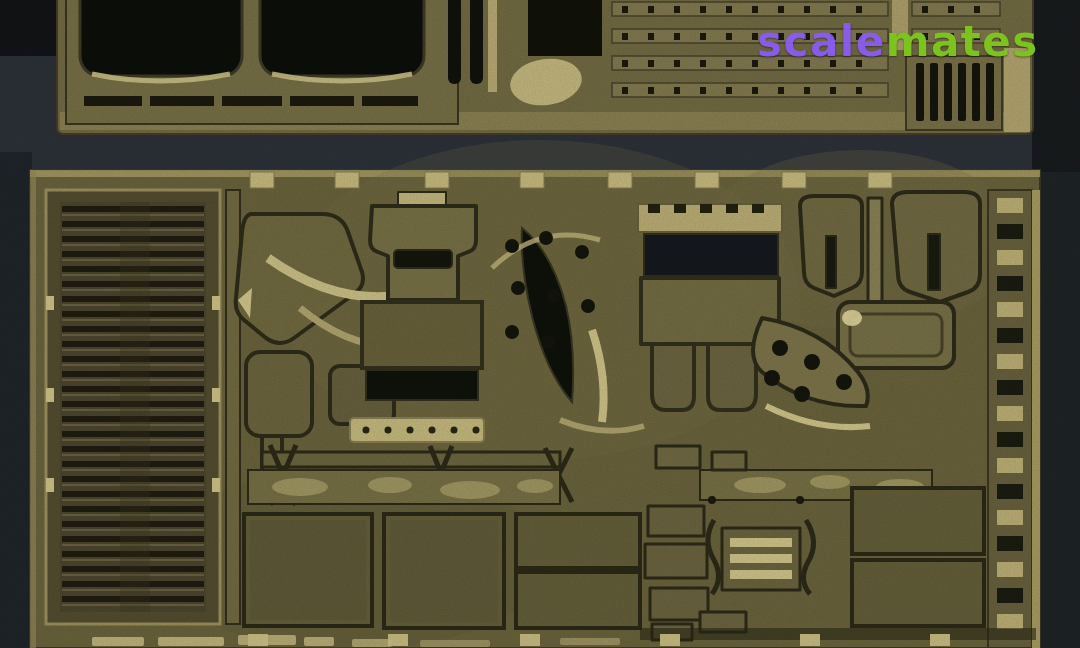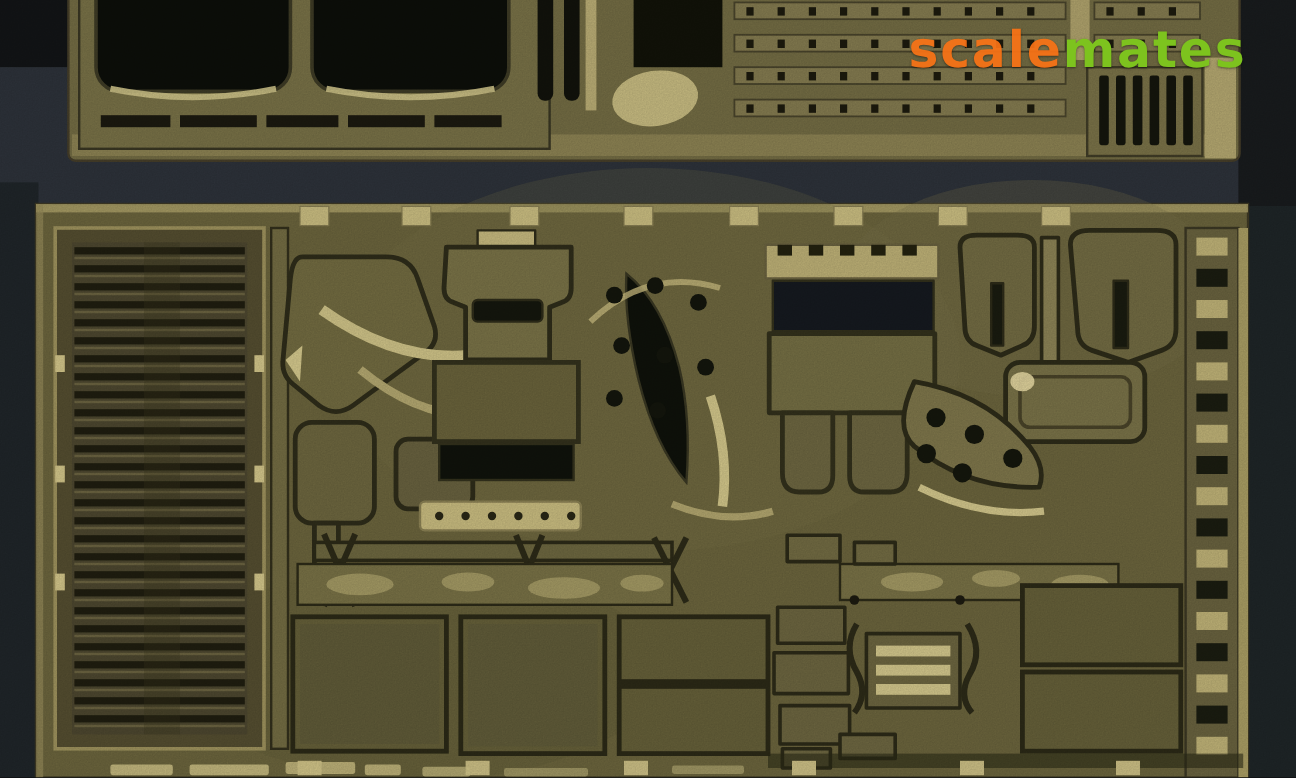--- a/index.html
+++ b/index.html
@@ -11,21 +11,21 @@
     position:absolute;left:0;top:0;width:1080px;height:648px;
     filter: blur(0.55px);
   }
   .watermark{
     position:absolute;left:757px;top:21px;
     font-size:42px;font-weight:bold;letter-spacing:1.5px;line-height:1;
     text-shadow:0 1px 2px rgba(0,0,0,.45);
     filter: blur(0.3px);
     user-select:none;
   }
-  .wm-scale{color:#f97316;opacity:.93;margin-top:31px;}
+  .wm-scale{color:#8b5cf6;opacity:.93;margin-top:31px;}
   .wm-mates{color:#7dc31e;text-align:center;}
 </style>
 </head>
 <body>
 
 <div class="photo">
 
 <svg class="scene" viewBox="0 0 1080 648" xmlns="http://www.w3.org/2000/svg">
   <defs>
     <filter id="grain" x="0" y="0" width="100%" height="100%">

